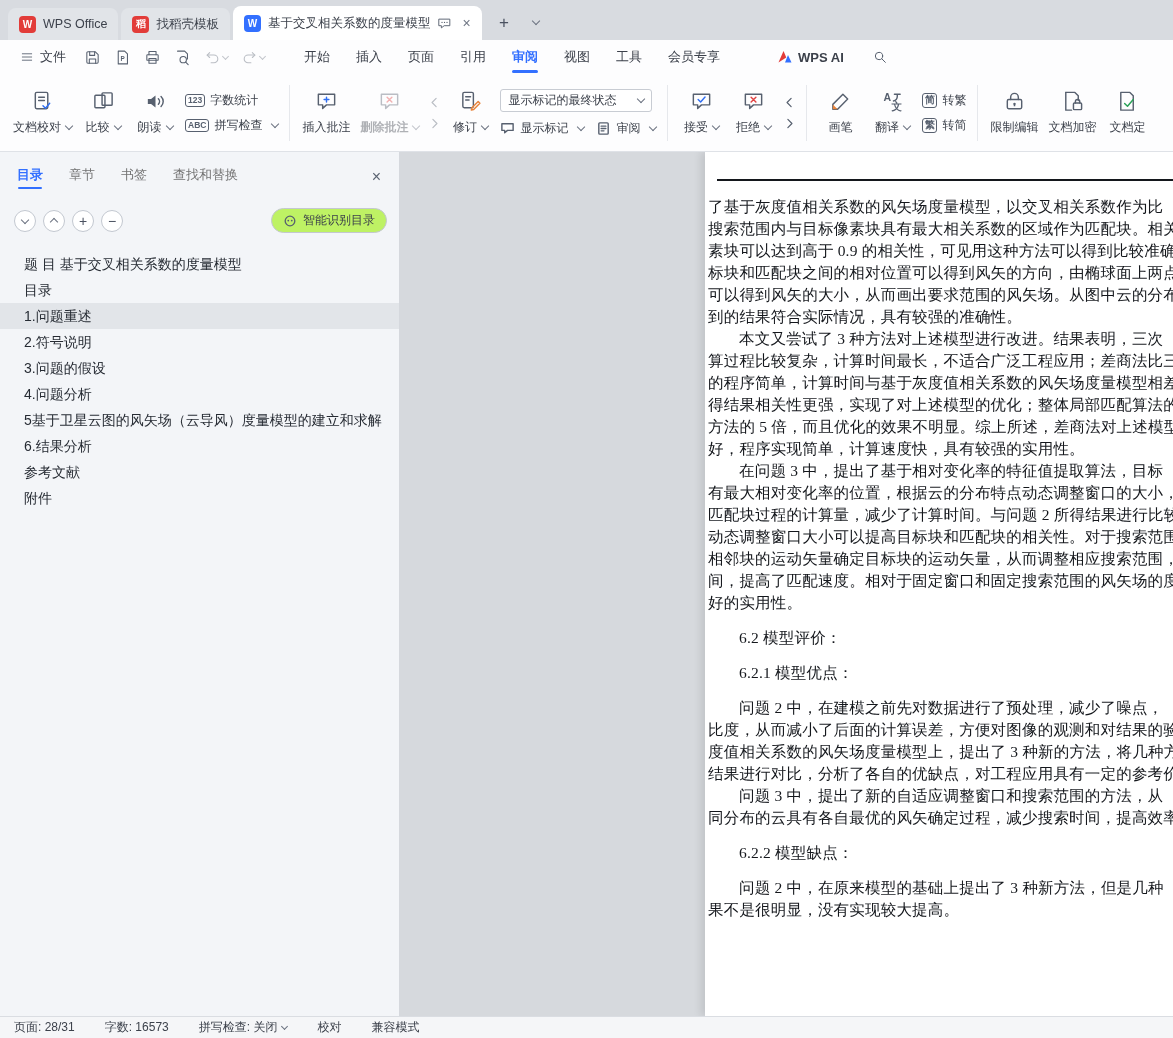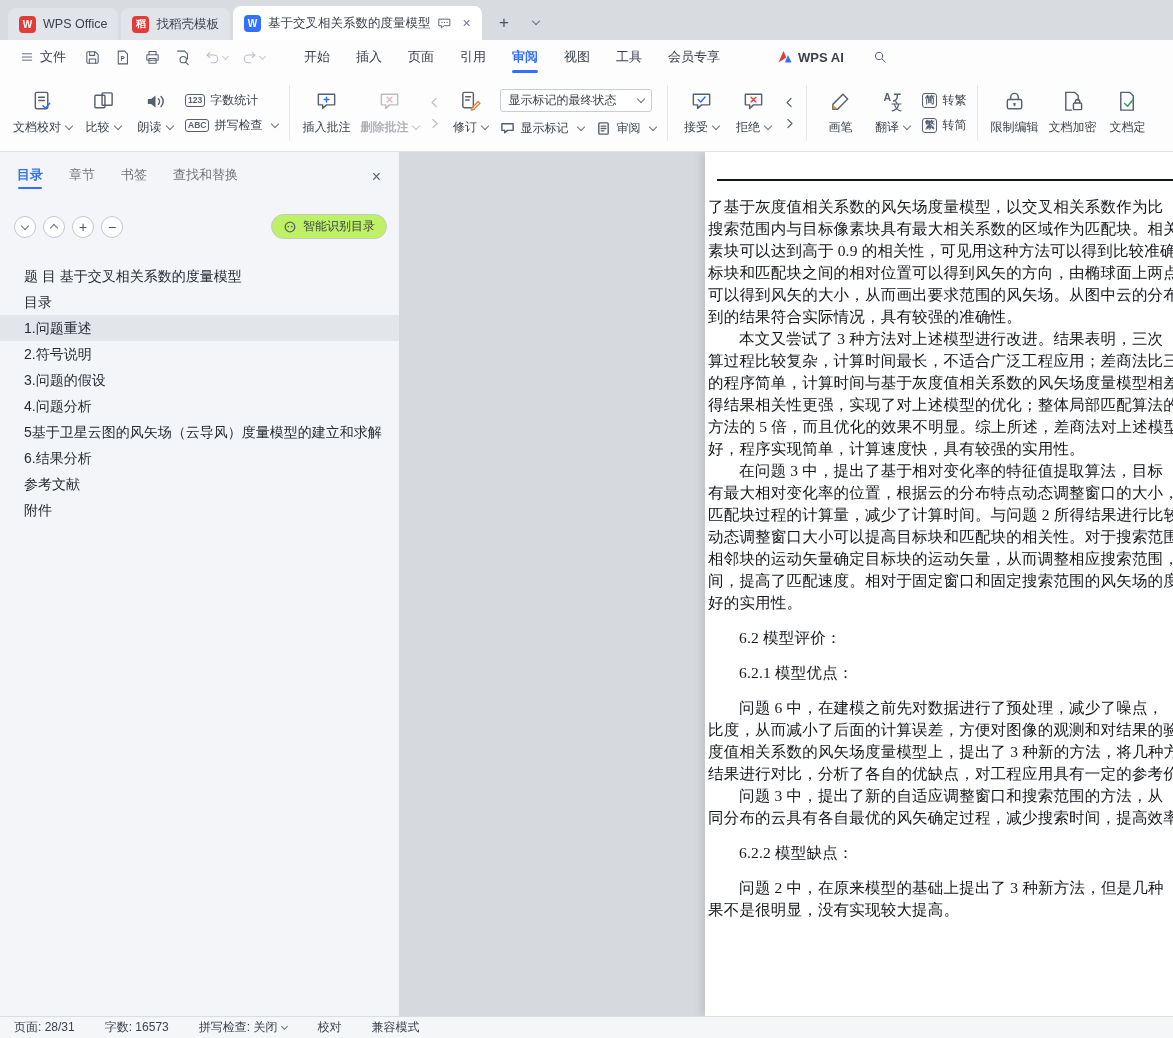--- a/index.html
+++ b/index.html
@@ -61,21 +61,21 @@
   .badge { font-size:8.5px; font-weight:bold; border:1.3px solid #57606f; border-radius:3px; padding:0 2px; line-height:11px; color:#57606f; }
   .cjk { font-size:10px; font-weight:bold; color:#57606f; border:1.3px solid #57606f; border-radius:3px; width:15px; height:15px; display:flex; align-items:center; justify-content:center; flex:none; }
   .combo { width:152px; height:23px; border:1px solid #c8ccd3; border-radius:3px; background:#fff; display:flex; align-items:center; justify-content:space-between; padding:0 7px; font-size:12px; white-space:nowrap; }
   .rb-sep { width:1px; height:56px; background:#e6e8ec; margin:0 7px; flex:none; }
   .minis { display:flex; flex-direction:column; gap:5px; flex:none; }
   .mini { width:20px; height:16px; display:flex; align-items:center; justify-content:center; }
   .mini svg { width:13px; height:13px; }
 
   
   .content { flex:1; display:flex; min-height:0; }
-  .sidebar { width:400px; flex:none; background:#f3f5f8; border-right:1px solid #d5d8dd; display:flex; flex-direction:column;gap:6px; }
+  .sidebar { width:400px; flex:none; background:#f3f5f8; border-right:1px solid #d5d8dd; display:flex; flex-direction:column; }
   .sb-tabs { display:flex; align-items:center; gap:26px; padding:14px 18px 8px 17px; font-size:13px; }
   .sb-tab { color:#737373; position:relative; padding-bottom:4px; white-space:nowrap; }
   .sb-tab.active { color:var(--accent-blue,#3370ff); font-weight:bold; }
   .sb-tab.active::after { content:""; position:absolute; left:1px; right:1px; bottom:-1px; height:2.5px; background:var(--accent-blue,#3370ff); border-radius:1px; }
   .sb-close { margin-left:auto; font-size:16px; color:#5b6472; line-height:1; }
   .sb-tools { display:flex; align-items:center; gap:7px; padding:12px 12px 8px 14px; }
   .cbtn { width:22px; height:22px; border-radius:50%; border:1px solid #c3c8d0; background:#fff; display:flex; align-items:center; justify-content:center; font-size:14px; color:#4a5160; padding:0; }
   .cbtn .chev { margin:0 0 2px 0; }
   .cbtn .chev.up { margin:2px 0 0 0; }
   .smart-btn { margin-left:auto; display:flex; align-items:center; gap:6px; height:25px; border:1px solid #c3c8d0; border-radius:13px; background:#bef264; padding:0 11px; font-size:12px; color:#3c414b; }
@@ -530,21 +530,21 @@
   <div class="doc-line"><span>相邻块的运动矢量确定目标块的运动矢量，从而调整相应搜索范围，</span></div>
 
   <div class="doc-line"><span>间，提高了匹配速度。相对于固定窗口和固定搜索范围的风矢场的度</span></div>
 
   <div class="doc-line"><span>好的实用性。</span></div>
 
   <div class="doc-line ind gap"><span>6.2 模型评价：</span></div>
 
   <div class="doc-line ind gap"><span>6.2.1 模型优点：</span></div>
 
-  <div class="doc-line ind gap"><span>问题 6 中，在建模之前先对数据进行了预处理，减少了噪点，</span></div>
+  <div class="doc-line ind gap"><span>问题 2 中，在建模之前先对数据进行了预处理，减少了噪点，</span></div>
 
   <div class="doc-line"><span>比度，从而减小了后面的计算误差，方便对图像的观测和对结果的验</span></div>
 
   <div class="doc-line"><span>度值相关系数的风矢场度量模型上，提出了 3 种新的方法，将几种方</span></div>
 
   <div class="doc-line"><span>结果进行对比，分析了各自的优缺点，对工程应用具有一定的参考价</span></div>
 
   <div class="doc-line ind"><span>问题 3 中，提出了新的自适应调整窗口和搜索范围的方法，从</span></div>
 
   <div class="doc-line"><span>同分布的云具有各自最优的风矢确定过程，减少搜索时间，提高效率</span></div>

